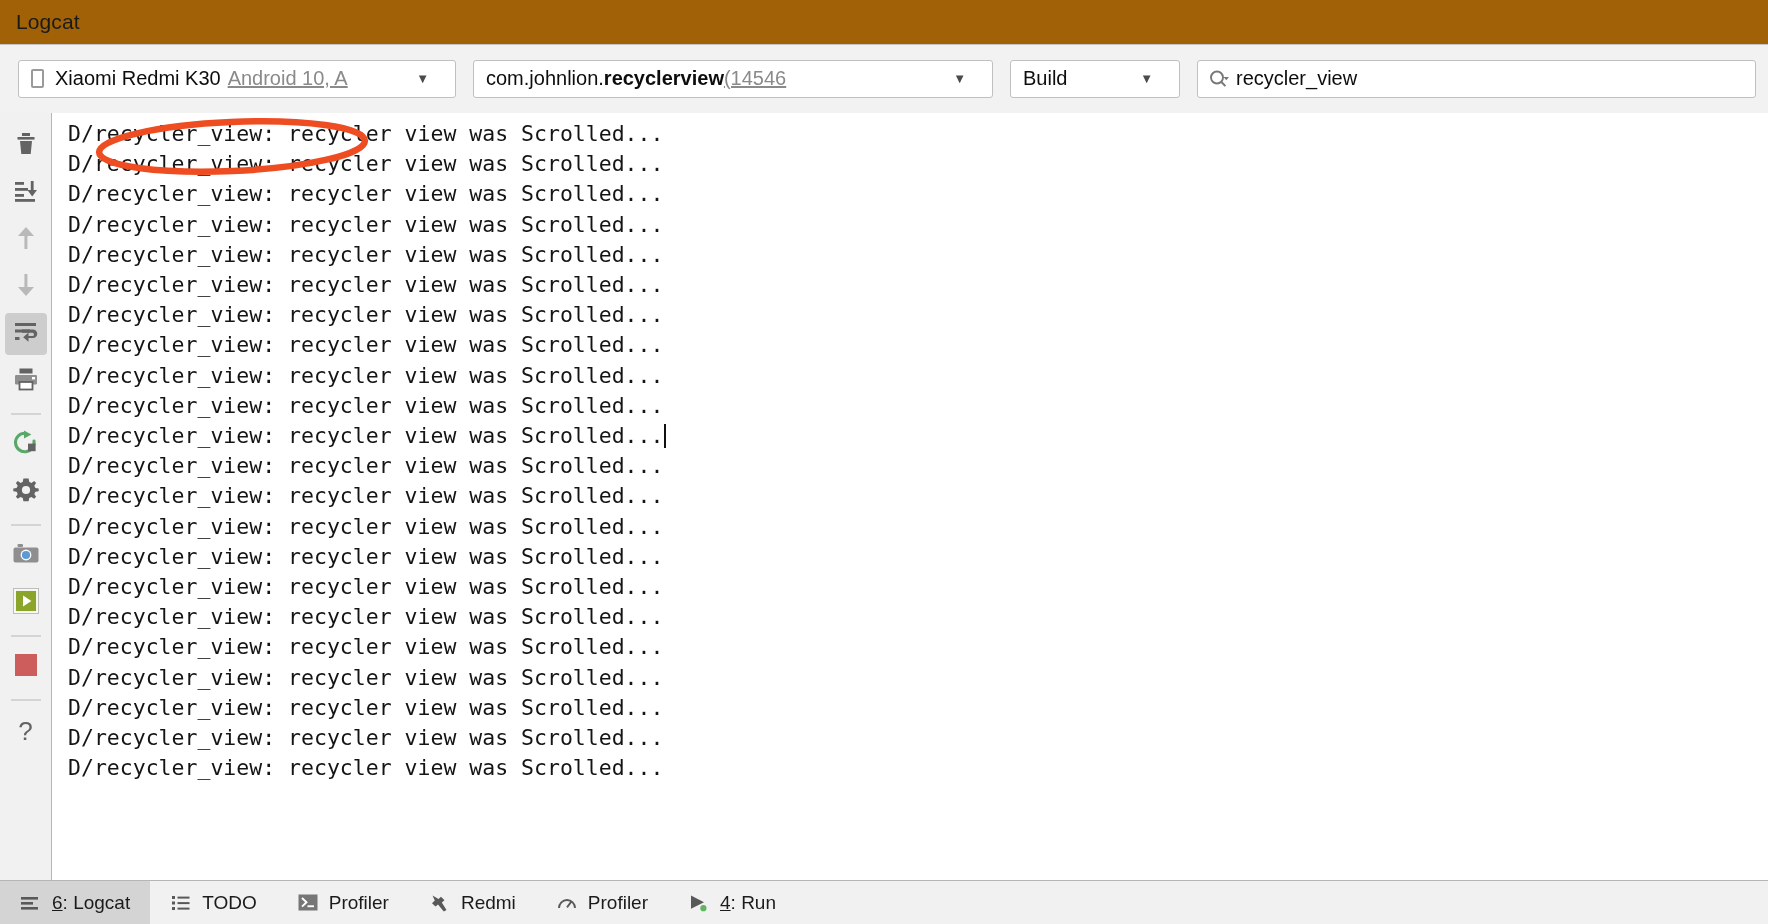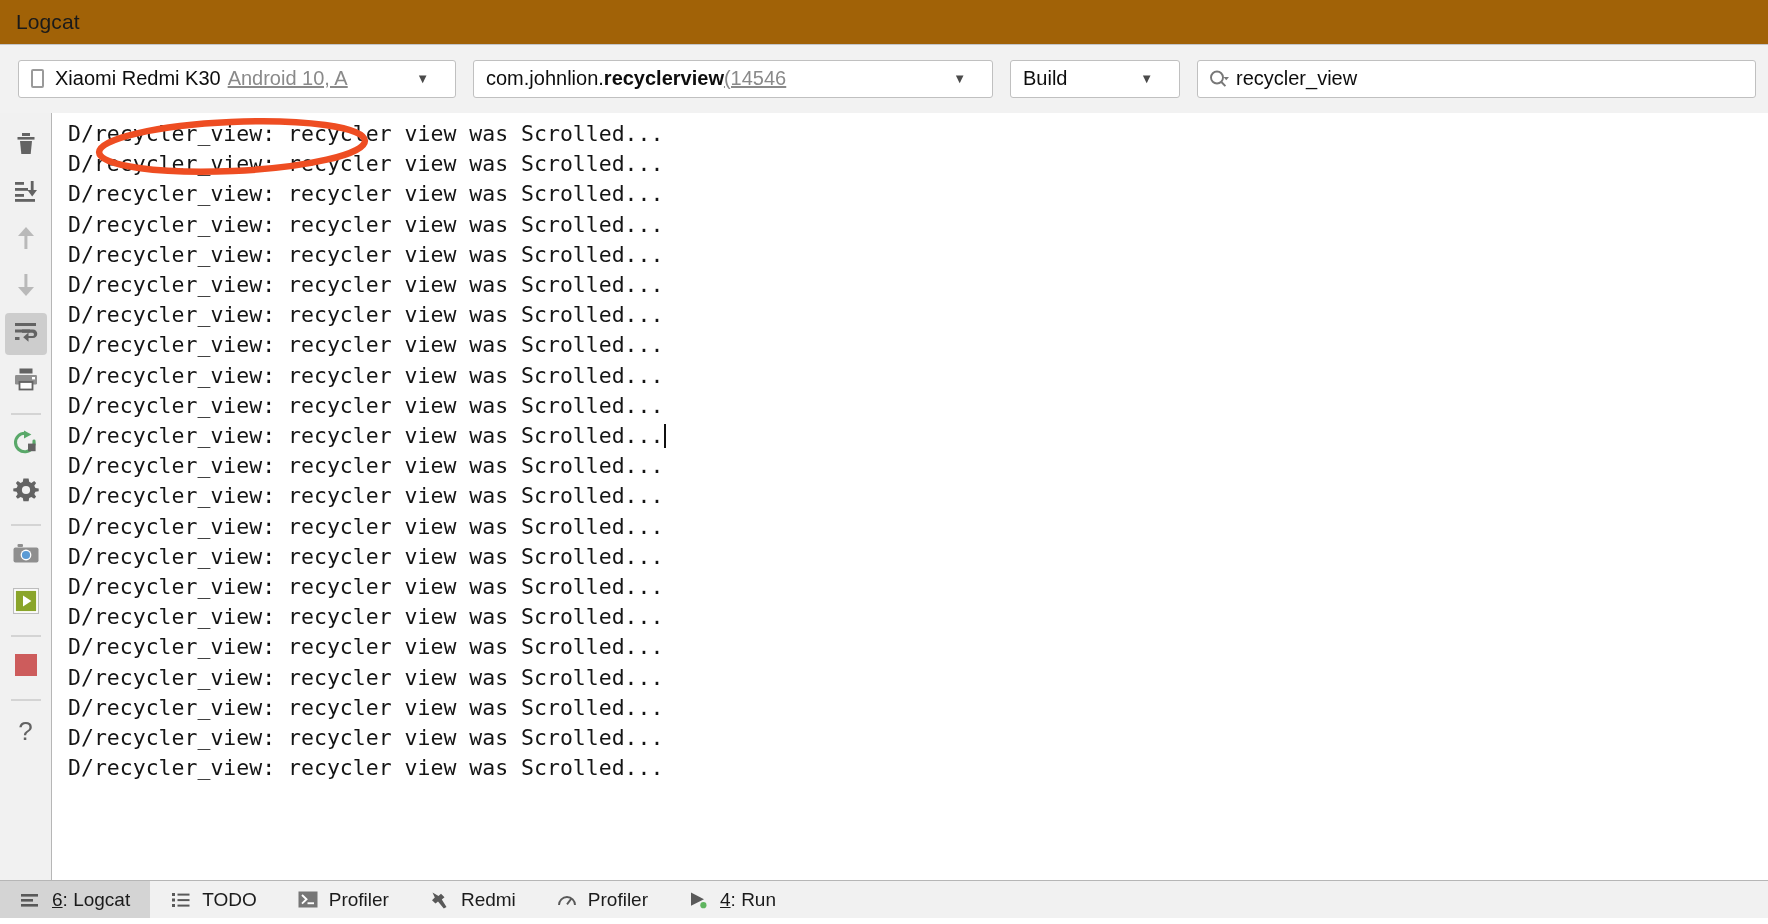--- a/index.html
+++ b/index.html
@@ -176,21 +176,21 @@
     position: absolute;
     left: 42px;
     top: 5px;
     width: 276px;
     height: 57px;
     pointer-events: none;
   }
 
   
   .statusbar {
-    height: 38px;
+    height: 44px;
     background: #f1f1f1;
     border-top: 1px solid #b6b6b6;
     display: flex;
     align-items: stretch;
     box-sizing: border-box;
   }
   .tab {
     display: flex;
     align-items: center;
     gap: 10px;

